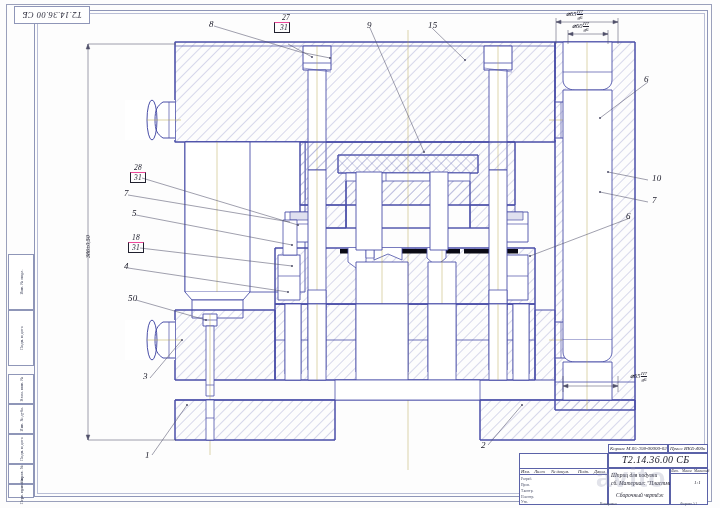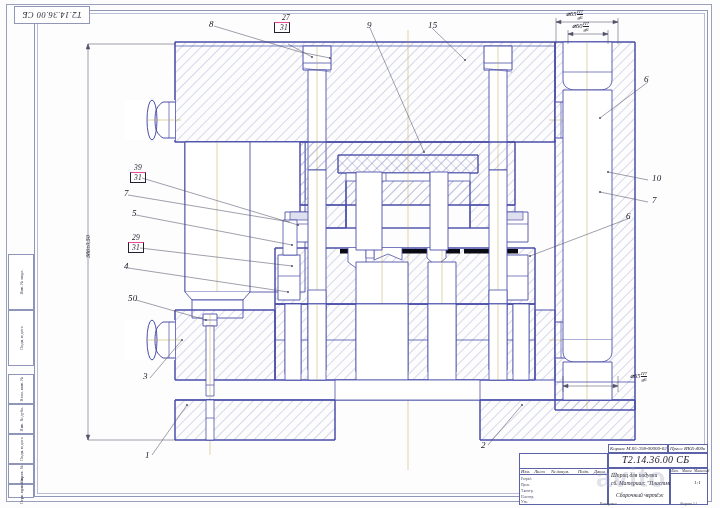--- a/index.html
+++ b/index.html
@@ -378,25 +378,25 @@
   <div class="lbl" style="left:128px;top:293px;">50</div>
   <div class="lbl" style="left:143px;top:371px;">3</div>
   <div class="lbl" style="left:145px;top:450px;">1</div>
   <div class="lbl" style="left:481px;top:440px;">2</div>
 
   <div class="lbl frac" style="left:274px;top:14px;width:16px;text-align:right;">
     <b>27</b>
     <i class="boxed">31</i>
   </div>
   <div class="lbl frac" style="left:130px;top:164px;width:16px;">
-    <b>39</b>
+    <b>28</b>
     <i class="boxed">31</i>
   </div>
   <div class="lbl frac" style="left:128px;top:234px;width:16px;">
-    <b>29</b>
+    <b>18</b>
     <i class="boxed">31</i>
   </div>
 
   <div class="dimtxt" style="left:566px;top:9px;">
     <span>⌀65</span><span class="tol"><b>H7</b><i>g6</i></span>
   </div>
   <div class="dimtxt" style="left:572px;top:21px;">
     <span>⌀60</span><span class="tol"><b>H7</b><i>g6</i></span>
   </div>
   <div class="dimtxt" style="left:630px;top:371px;">

